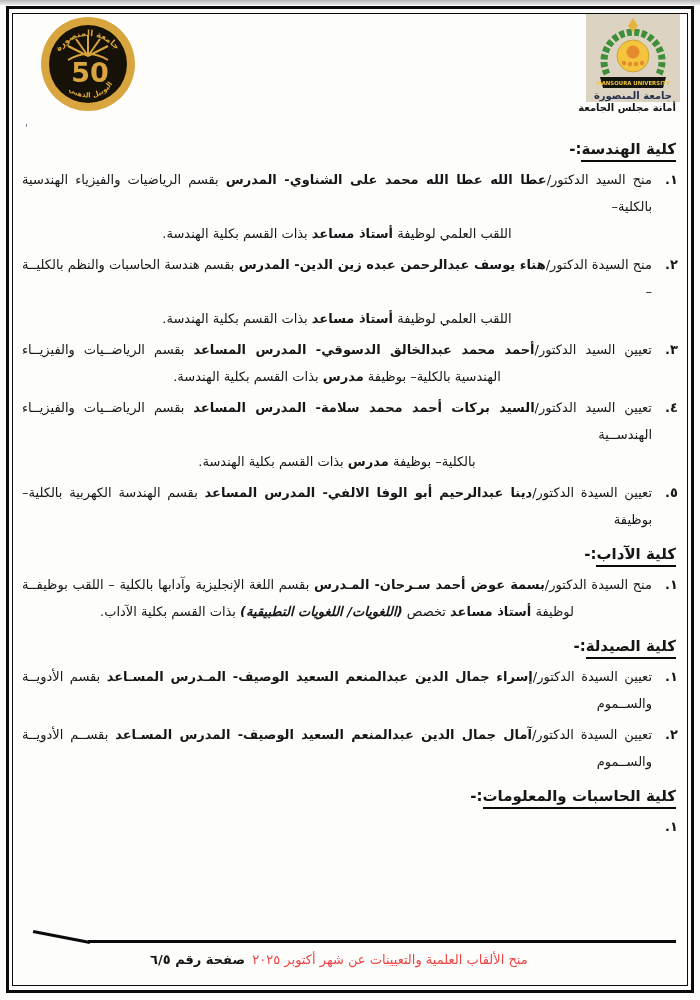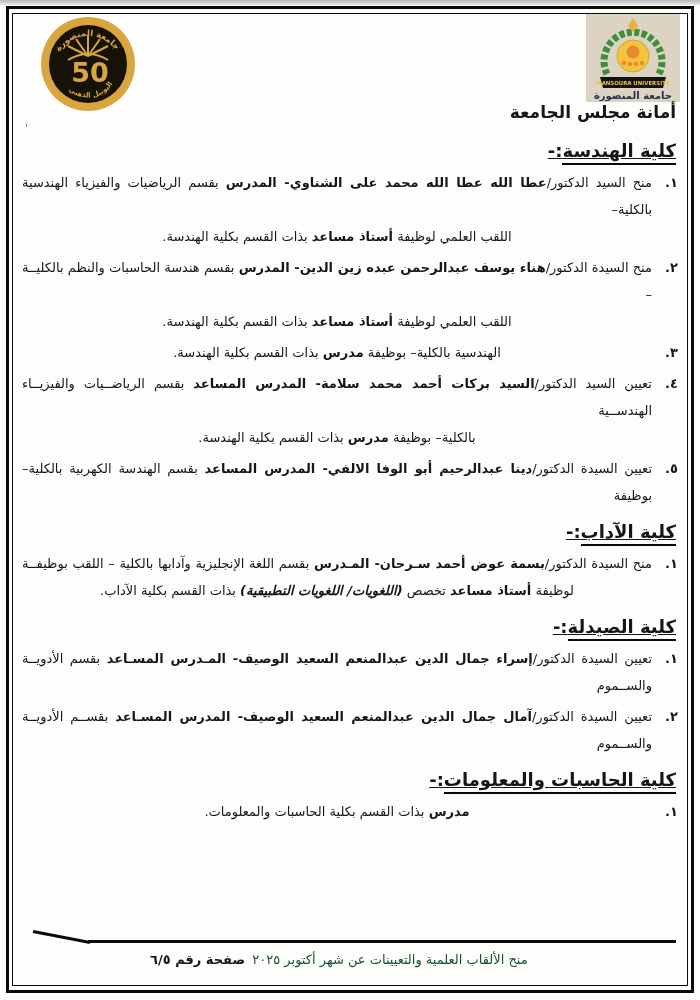--- a/index.html
+++ b/index.html
@@ -6,40 +6,40 @@
   .page{position:relative;width:700px;height:1000px;background:#fdfdfc;margin:0 auto;
         font-family:"DejaVu Sans",sans-serif;color:#161616;overflow:hidden;}
   .scan-top{position:absolute;top:0;left:0;right:0;height:5px;
             background:linear-gradient(#b9b9b9,#e9e9e9);}
   .border-outer{position:absolute;inset:6px 6px 7px 6px;border:3.5px solid #0a0a0a;pointer-events:none;}
   .border-inner{position:absolute;inset:13px 12px 14px 12px;border:1.5px solid #0a0a0a;pointer-events:none;}
 
   .header{position:absolute;top:14px;left:14px;right:14px;height:110px;}
   .logo-left{position:absolute;left:12px;top:-2px;}
   .logo-right{position:absolute;right:6px;top:0;}
-  .office{position:absolute;right:10px;top:88px;font-size:17px;font-weight:800;direction:rtl;}
+  .office{position:absolute;right:10px;top:88px;font-size:10px;font-weight:800;direction:rtl;}
 
   .body{position:absolute;top:128px;left:22px;right:22px;direction:rtl;}
-  .sec-head{font-size:18px;font-weight:800;margin:12px 2px 8px 0;letter-spacing:0;text-decoration:underline;}
+  .sec-head{font-size:15px;font-weight:800;margin:12px 2px 8px 0;letter-spacing:0;}
   .sec-title{border-bottom:2.5px solid #0a0a0a;padding-bottom:2px;}
   .sec-suffix{font-weight:800;}
   .item{display:flex;margin-bottom:4px;font-size:13px;line-height:27px;}
   .num{flex:none;width:26px;font-weight:600;}
   .txt{flex:1;min-width:0;}
   .l1{text-align:justify;text-align-last:justify;}
   .l2{text-align:center;}
   .b{font-weight:bold;}
   .i{font-style:italic;}
 
   .footer{position:absolute;left:20px;right:20px;bottom:12px;height:48px;}
   .footer-rule{position:absolute;top:0;left:68px;right:4px;height:2.5px;background:#0a0a0a;}
   .footer-rule::before{content:"";position:absolute;left:-56px;top:1px;width:58px;height:3px;
                        background:#0a0a0a;transform:rotate(11deg);transform-origin:right center;}
   .footer-note{position:absolute;left:140px;right:60px;top:12px;text-align:center;
-               direction:rtl;font-size:13px;color:#14532d;}
+               direction:rtl;font-size:13px;color:#ef4444;}
   .footer-page{position:absolute;left:112px;top:12px;direction:rtl;
                font-size:13px;font-weight:800;margin-left:18px;}
 </style>
 </head>
 <body>
 
 <div class="page">
   <div class="scan-top"></div>
   <div class="border-outer"></div>
   <div class="border-inner"></div>
@@ -104,20 +104,21 @@
       <div class="item">
         <span class="num">٢.</span>
         <div class="txt">
           <div class="l1"><span>منح السيدة الدكتور/</span><span class="b ">هناء يوسف عبدالرحمن عبده زين الدين- المدرس</span><span> بقسم هندسة الحاسبات والنظم بالكليــة –</span></div>
           <div class="l2"><span>اللقب العلمي لوظيفة </span><span class="b ">أستاذ مساعد</span><span> بذات القسم بكلية الهندسة.</span></div>
         </div>
       </div>
       <div class="item">
         <span class="num">٣.</span>
         <div class="txt">
+          <div class="l1"><span>تعيين السيد الدكتور/</span><span class="b ">أحمد محمد عبدالخالق الدسوقي- المدرس المساعد</span><span> بقسم الرياضــيات والفيزيــاء</span></div>
           <div class="l2"><span>الهندسية بالكلية– بوظيفة </span><span class="b ">مدرس</span><span> بذات القسم بكلية الهندسة.</span></div>
         </div>
       </div>
       <div class="item">
         <span class="num">٤.</span>
         <div class="txt">
           <div class="l1"><span>تعيين السيد الدكتور/</span><span class="b ">السيد بركات أحمد محمد سلامة- المدرس المساعد</span><span> بقسم الرياضــيات والفيزيــاء الهندســية</span></div>
           <div class="l2"><span>بالكلية– بوظيفة </span><span class="b ">مدرس</span><span> بذات القسم بكلية الهندسة.</span></div>
         </div>
       </div>
@@ -145,21 +146,20 @@
       <div class="item">
         <span class="num">٢.</span>
         <div class="txt">
           <div class="l1"><span>تعيين السيدة الدكتور/</span><span class="b ">آمال جمال الدين عبدالمنعم السعيد الوصيف- المدرس المسـاعد</span><span> بقســم الأدويــة والســموم</span></div>
         </div>
       </div>
       <div class="sec-head"><span class="sec-title">كلية الحاسبات والمعلومات</span><span class="sec-suffix">:-</span></div>
       <div class="item">
         <span class="num">١.</span>
         <div class="txt">
-          <div class="l2"><span class="b ">مدرس</span><span> بذات القسم بكلية الحاسبات والمعلومات.</span></div>
         </div>
       </div>
     </div>
 
   <div class="footer">
     <div class="footer-rule"></div>
     <div class="footer-note">منح الألقاب العلمية والتعيينات عن شهر أكتوبر ٢٠٢٥</div>
     <div class="footer-page">صفحة رقم ٦/٥</div>
   </div>
 </div>

